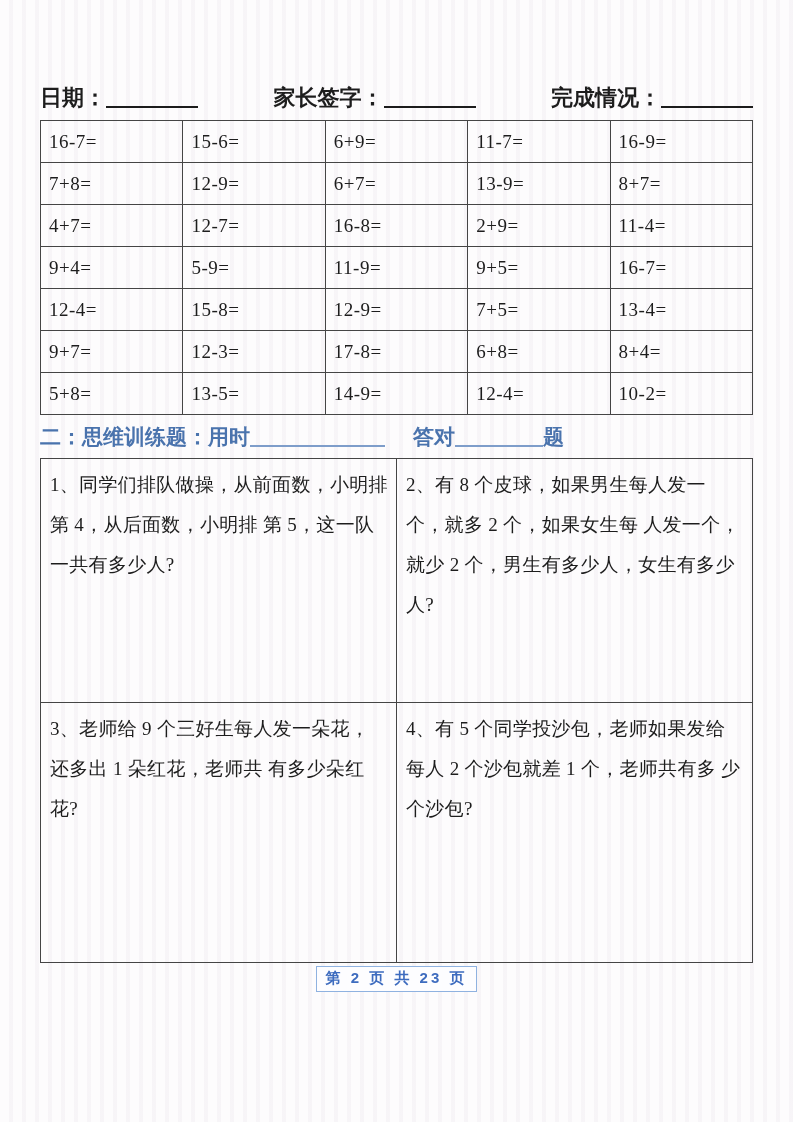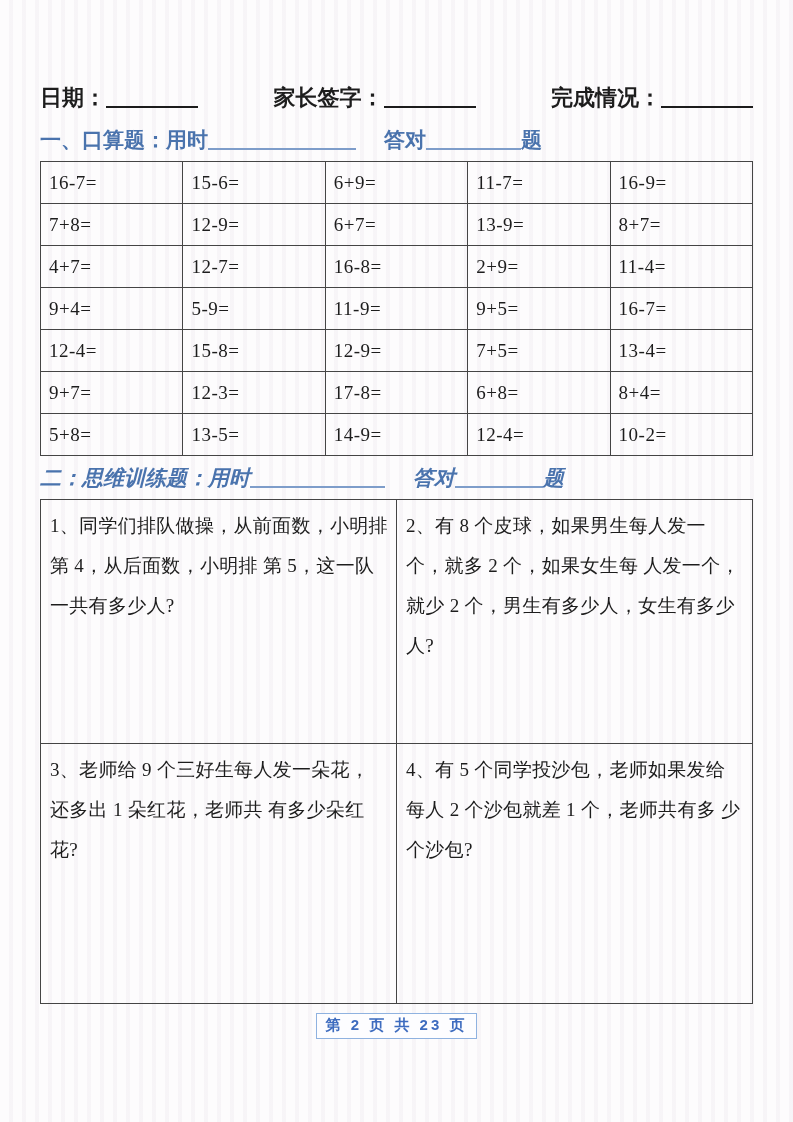--- a/index.html
+++ b/index.html
@@ -62,21 +62,21 @@
   .w135 { width: 135px; }
   .w88  { width: 88px; }
   
   .sec-head {
     font-size: 21px;
     font-weight: 600;
     color: #4a73ad;
     white-space: nowrap;
   }
   .sec-head.first { margin-top: 13px; }
-  .sec-head.second { margin-top: 8px; margin-bottom: 7px; font-style: italic; }
+  .sec-head.second { margin-top: 8px; margin-bottom: 7px; }
   .sec-head .gap { display: inline-block; width: 28px; }
   
   table.oral {
     width: 713px;
     margin-top: 7px;
     border-collapse: collapse;
     table-layout: fixed;
   }
   table.oral td {
     border: 1px solid #454545;
@@ -99,21 +99,21 @@
     width: 50%;
     vertical-align: top;
     font-size: 19px;
     line-height: 40px;
     padding: 6px 8px 0 9px;
     letter-spacing: 0.3px;
   }
   tr.prow-1 td { height: 244px; }
   tr.prow-2 td { height: 260px; }
   
-  .footer-wrap { text-align: center; margin-top: 9px; }
+  .footer-wrap { text-align: center; margin-top: 3px; }
   .footer-box {
     display: inline-block;
     border: 1px solid #8fb2e0;
     color: #3e6cbf;
     background: #fdfdff;
     font-size: 15px;
     font-weight: bold;
     letter-spacing: 3px;
     padding: 2px 9px 3px 9px;
     font-family: "Liberation Sans", "DejaVu Sans", sans-serif;
@@ -130,23 +130,20 @@
       <span>日期：</span><span class="blank black w92"></span>
     </span>
     <span class="meta-group">
       <span>家长签字：</span><span class="blank black w92"></span>
     </span>
     <span class="meta-group">
       <span>完成情况：</span><span class="blank black w92"></span>
     </span>
   </div>
 
-  <div class="sec-head first">
-    <span>一、口算题：用时</span><span class="blank blue w148"></span><span class="gap"></span><span>答对</span><span class="blank blue w95"></span><span>题</span>
-  </div>
 
   <table class="oral">
     <tbody id="oral-body">
         <tr>
           <td>16-7=</td>
           <td>15-6=</td>
           <td>6+9=</td>
           <td>11-7=</td>
           <td>16-9=</td>
         </tr>

